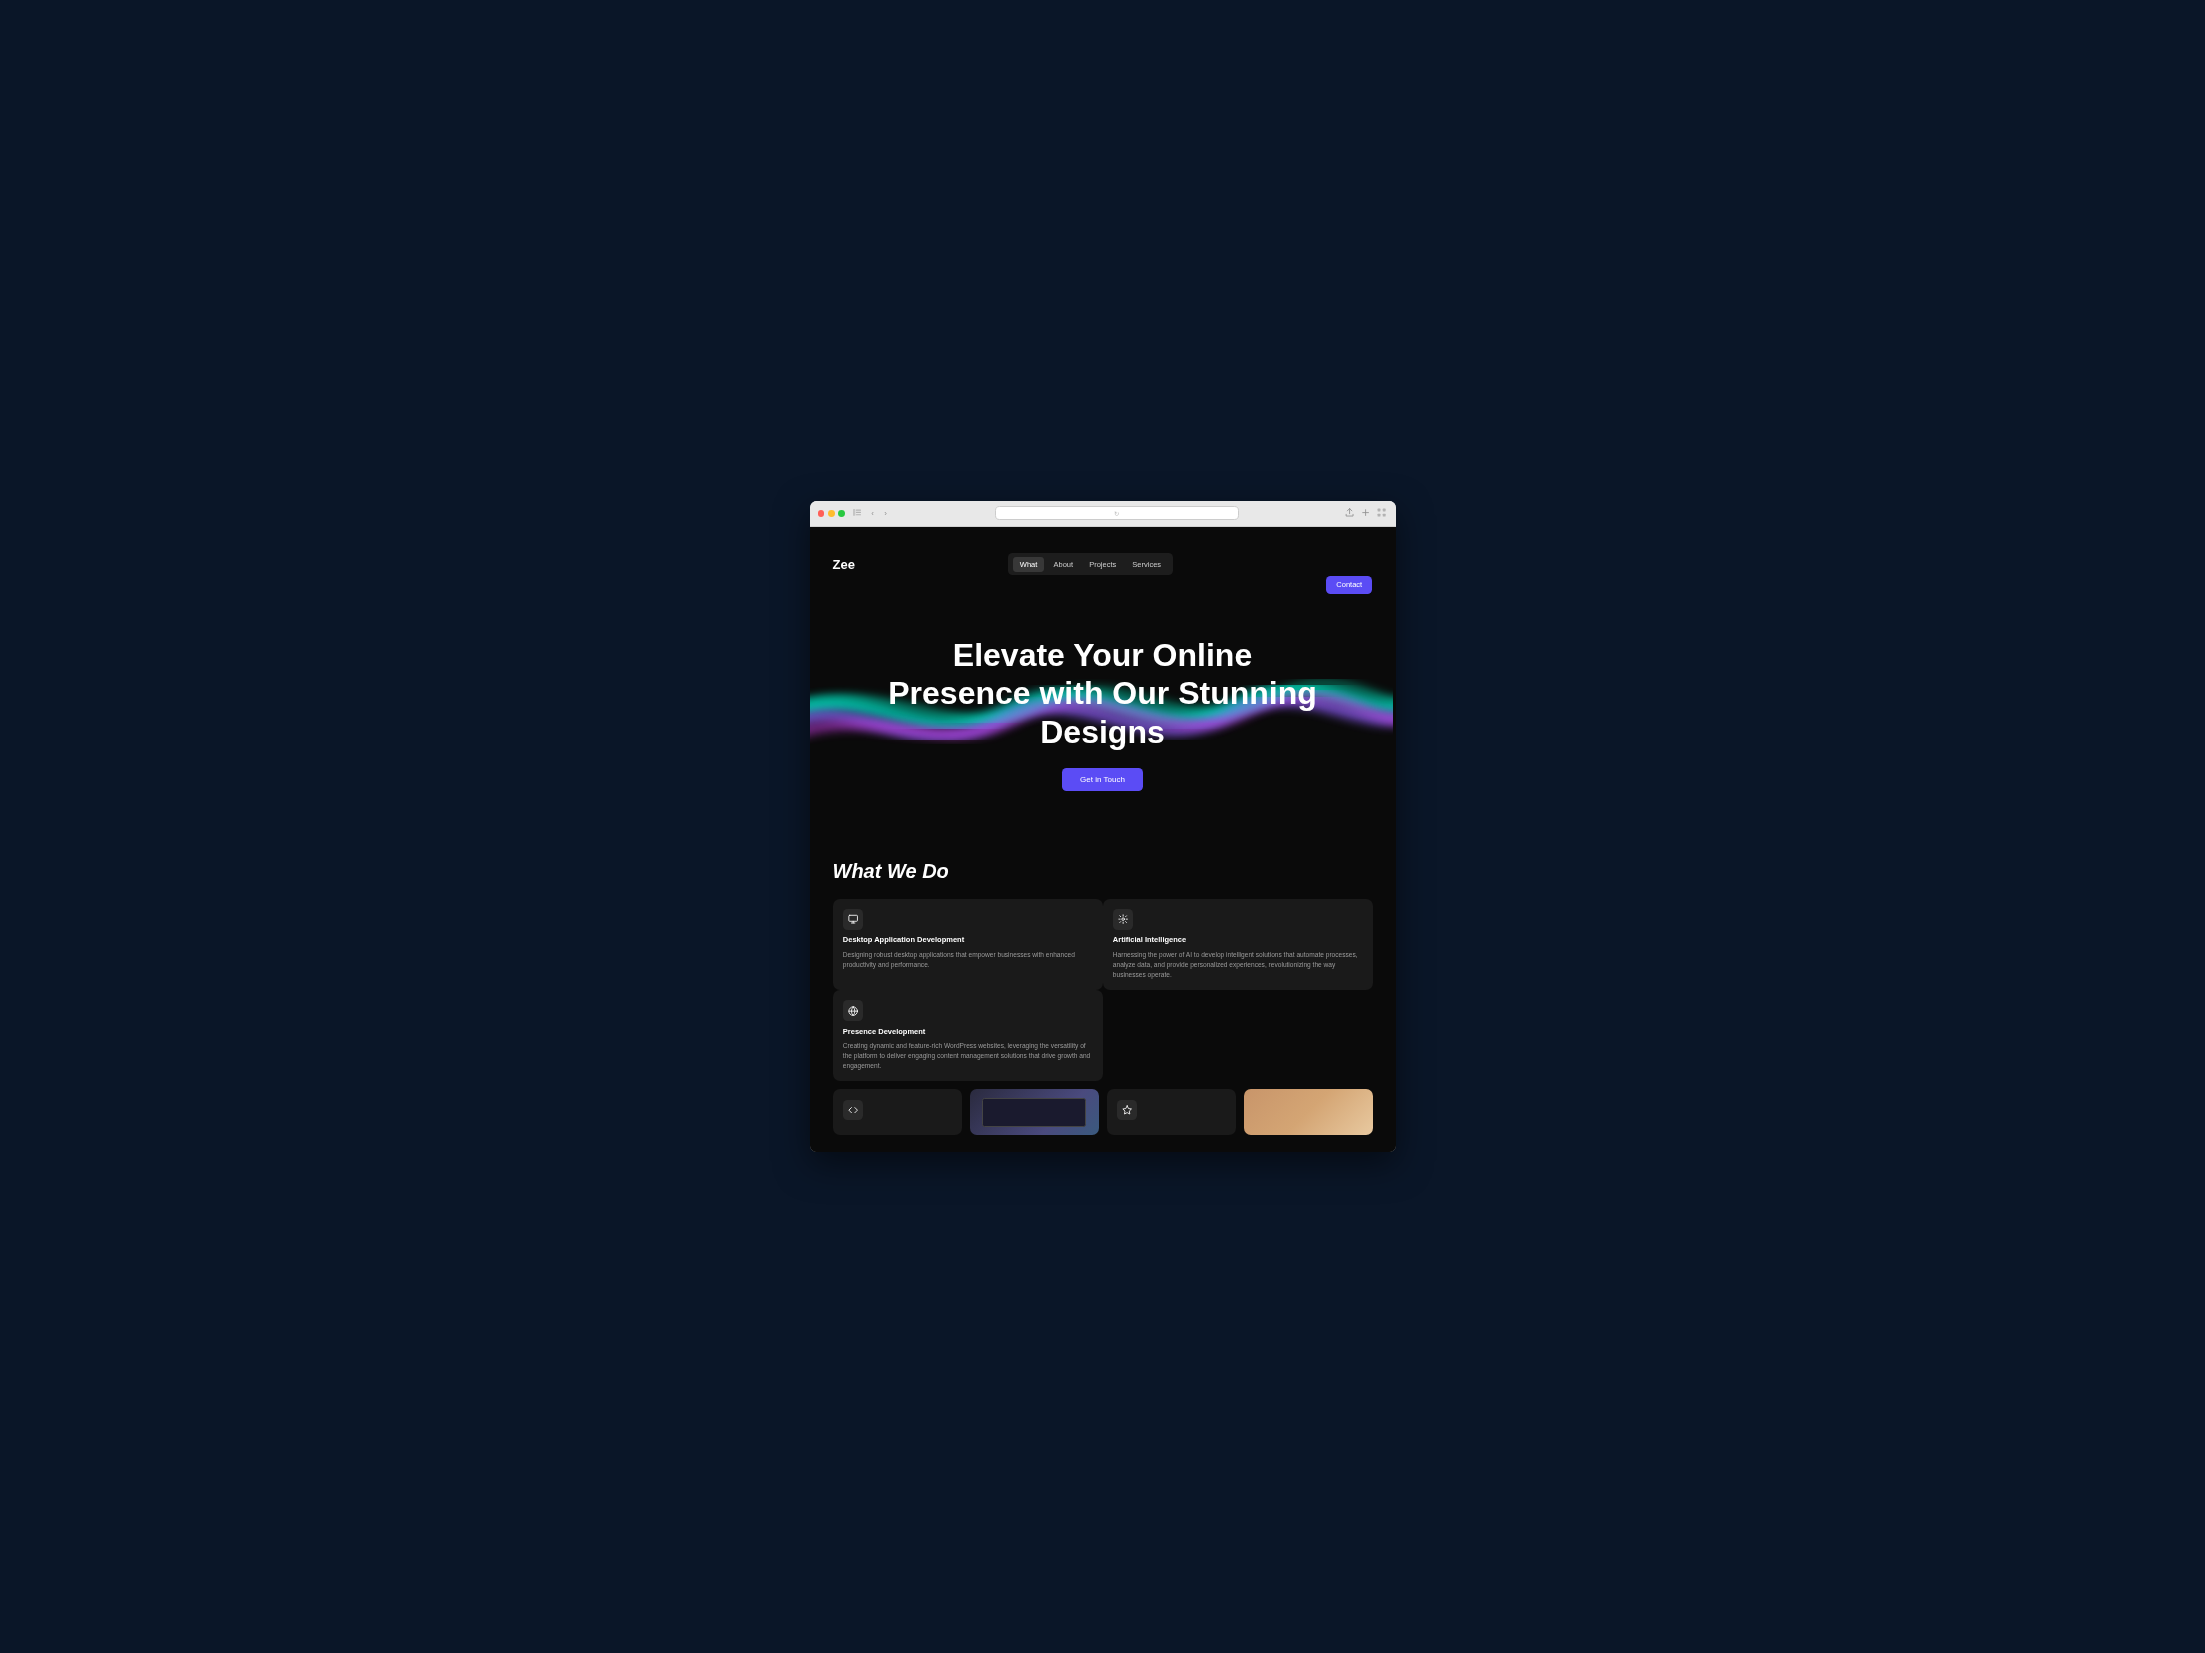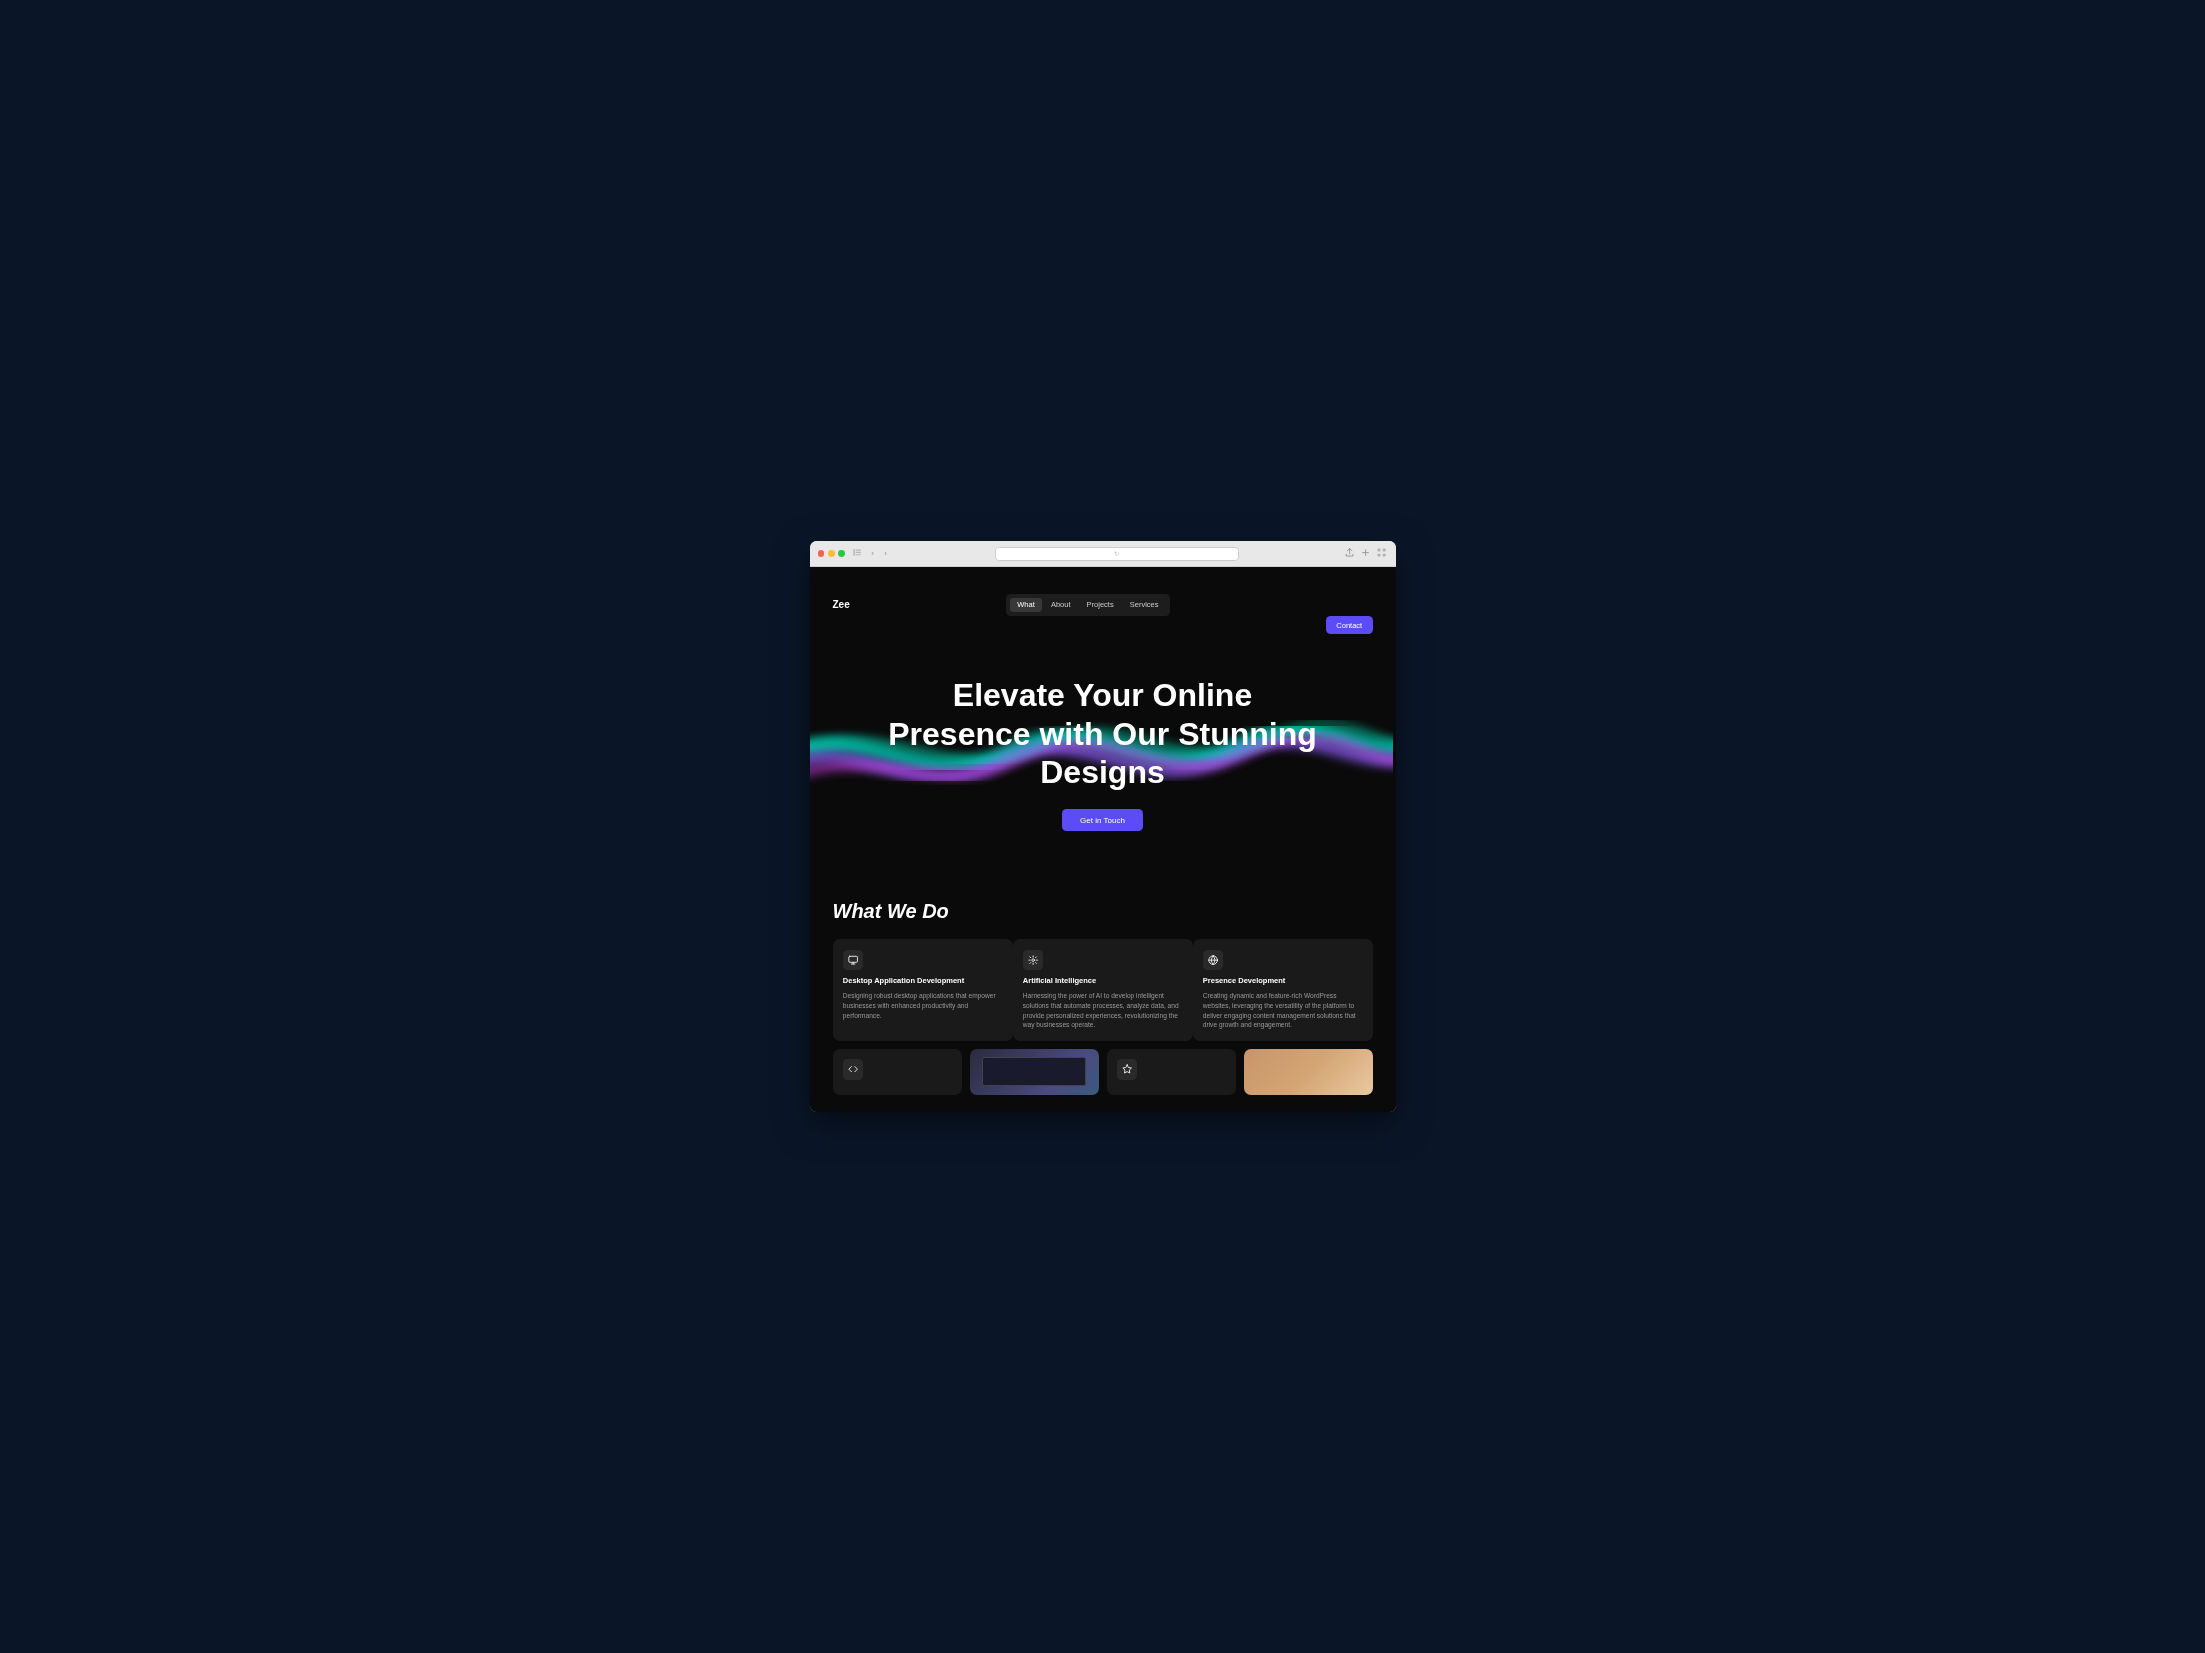--- a/index.html
+++ b/index.html
@@ -105,21 +105,21 @@
     
     .navbar {
       background: #0a0a0a;
       padding: 8px 23px;
       display: flex;
       align-items: center;
       justify-content: space-between;
     }
 
     .nav-logo {
-      font-size: 10px;
+      font-size: 13px;
       font-weight: 600;
       color: #fff;
     }
 
     .nav-links {
       display: flex;
       align-items: center;
       background: rgba(255,255,255,0.08);
       border-radius: 4.6px;
       padding: 3.4px 4.6px;
@@ -205,21 +205,21 @@
     .section-title {
       font-size: 20px;
       font-weight: 800;
       color: #fff;
       margin-bottom: 16px;
       font-style: italic;
     }
 
     .services-grid {
       display: grid;
-      grid-template-columns: repeat(3, 1fr);
+      grid-template-columns: repeat(2, 1fr);
       gap: 0;
     }
 
     .service-card {
       background: #1a1a1a;
       border-radius: 6.9px;
       padding: 10.3px;
       display: flex;
       flex-direction: column;
       gap: 5.7px;

